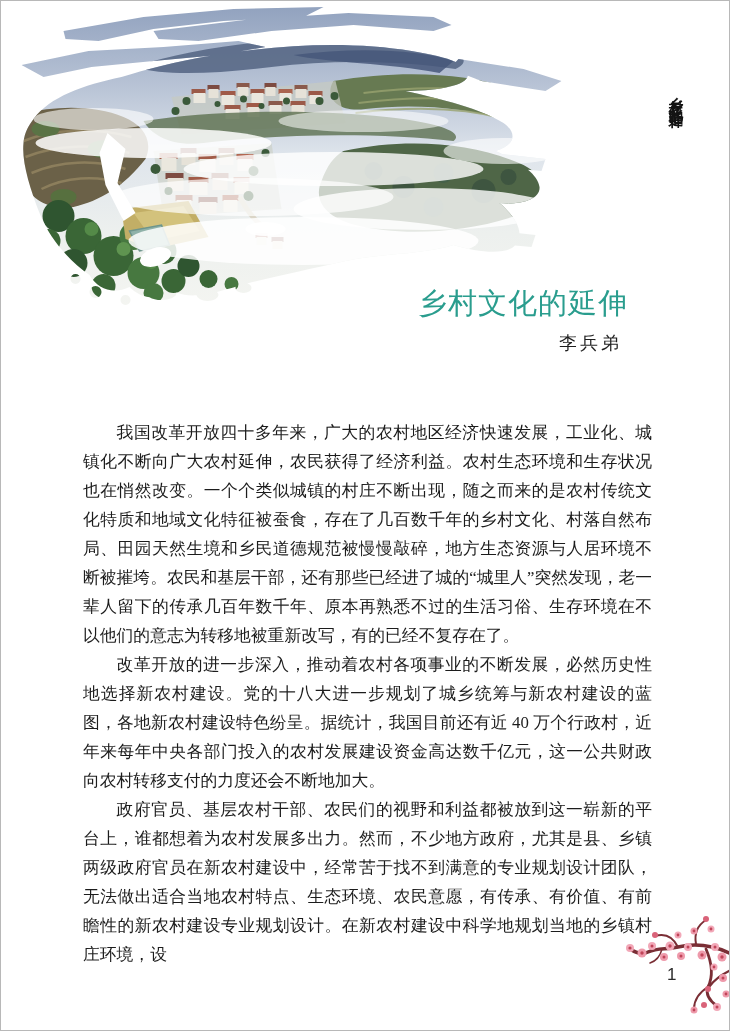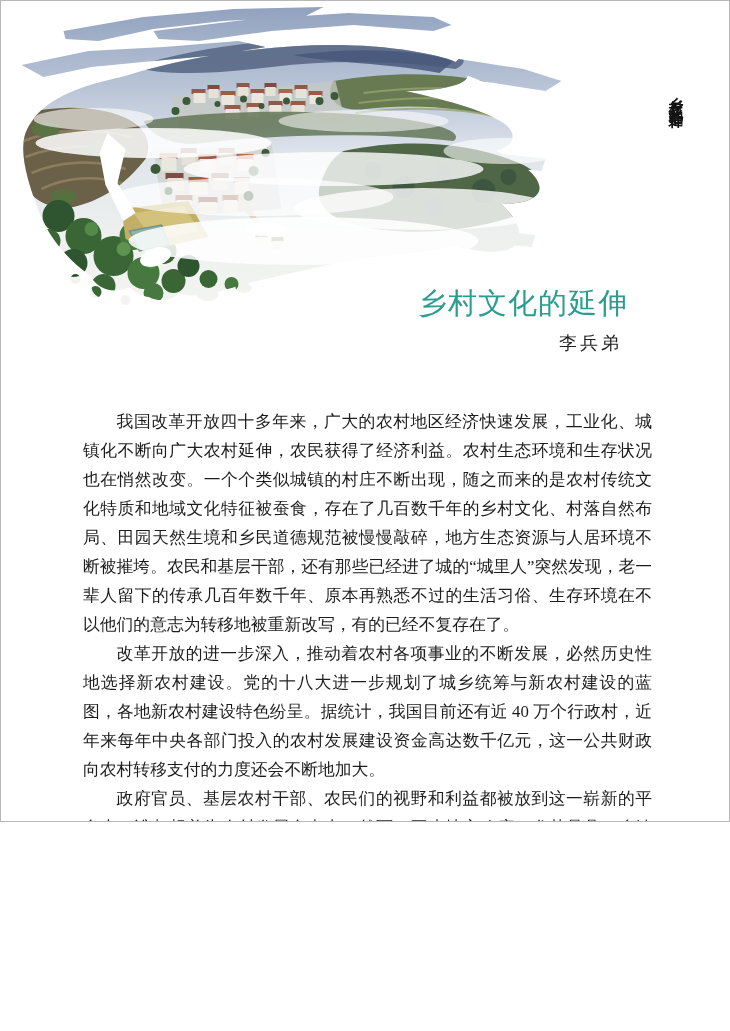--- a/index.html
+++ b/index.html
@@ -1,18 +1,18 @@
 <!DOCTYPE html>
 <html><head>
 <meta charset="utf-8">
 <style>
   html,body{margin:0;padding:0;background:#fff;}
   .page{
     position:relative;
-    width:730px;height:822px;
+    width:730px;height:1031px;
     box-sizing:border-box;
     background:#ffffff;
     border:1px solid #b8b8b8;
     overflow:hidden;
     font-family:"Liberation Serif","DejaVu Serif",serif;
   }
   .hero{position:absolute;left:0;top:0;width:625px;height:310px;}
   .side-label{
     position:absolute;top:84px;right:44px;
     writing-mode:vertical-rl;
@@ -22,21 +22,21 @@
   .title{
     position:absolute;top:283px;right:101px;margin:0;
     font-size:29px;font-weight:400;letter-spacing:1px;
     color:#2a9d8e;white-space:nowrap;
   }
   .author{
     position:absolute;top:330px;right:107px;
     font-size:18px;letter-spacing:3px;color:#1e1e1e;font-family:Liberation Mono, monospace;
   }
   .body-text{
-    position:absolute;left:82px;top:406px;width:569px;
+    position:absolute;left:82px;top:417px;width:569px;
     font-size:16.8px;line-height:29px;color:#1c1c1c;
     text-align:justify;
   }
   .body-text p{margin:0;text-indent:2em;}
   .plum{position:absolute;right:0;top:888px;width:111px;height:142px;}
   .page-number{
     position:absolute;left:666px;top:964px;
     font-family:"Liberation Sans","DejaVu Sans",sans-serif;
     font-size:17px;color:#2b2b2b;
   }

